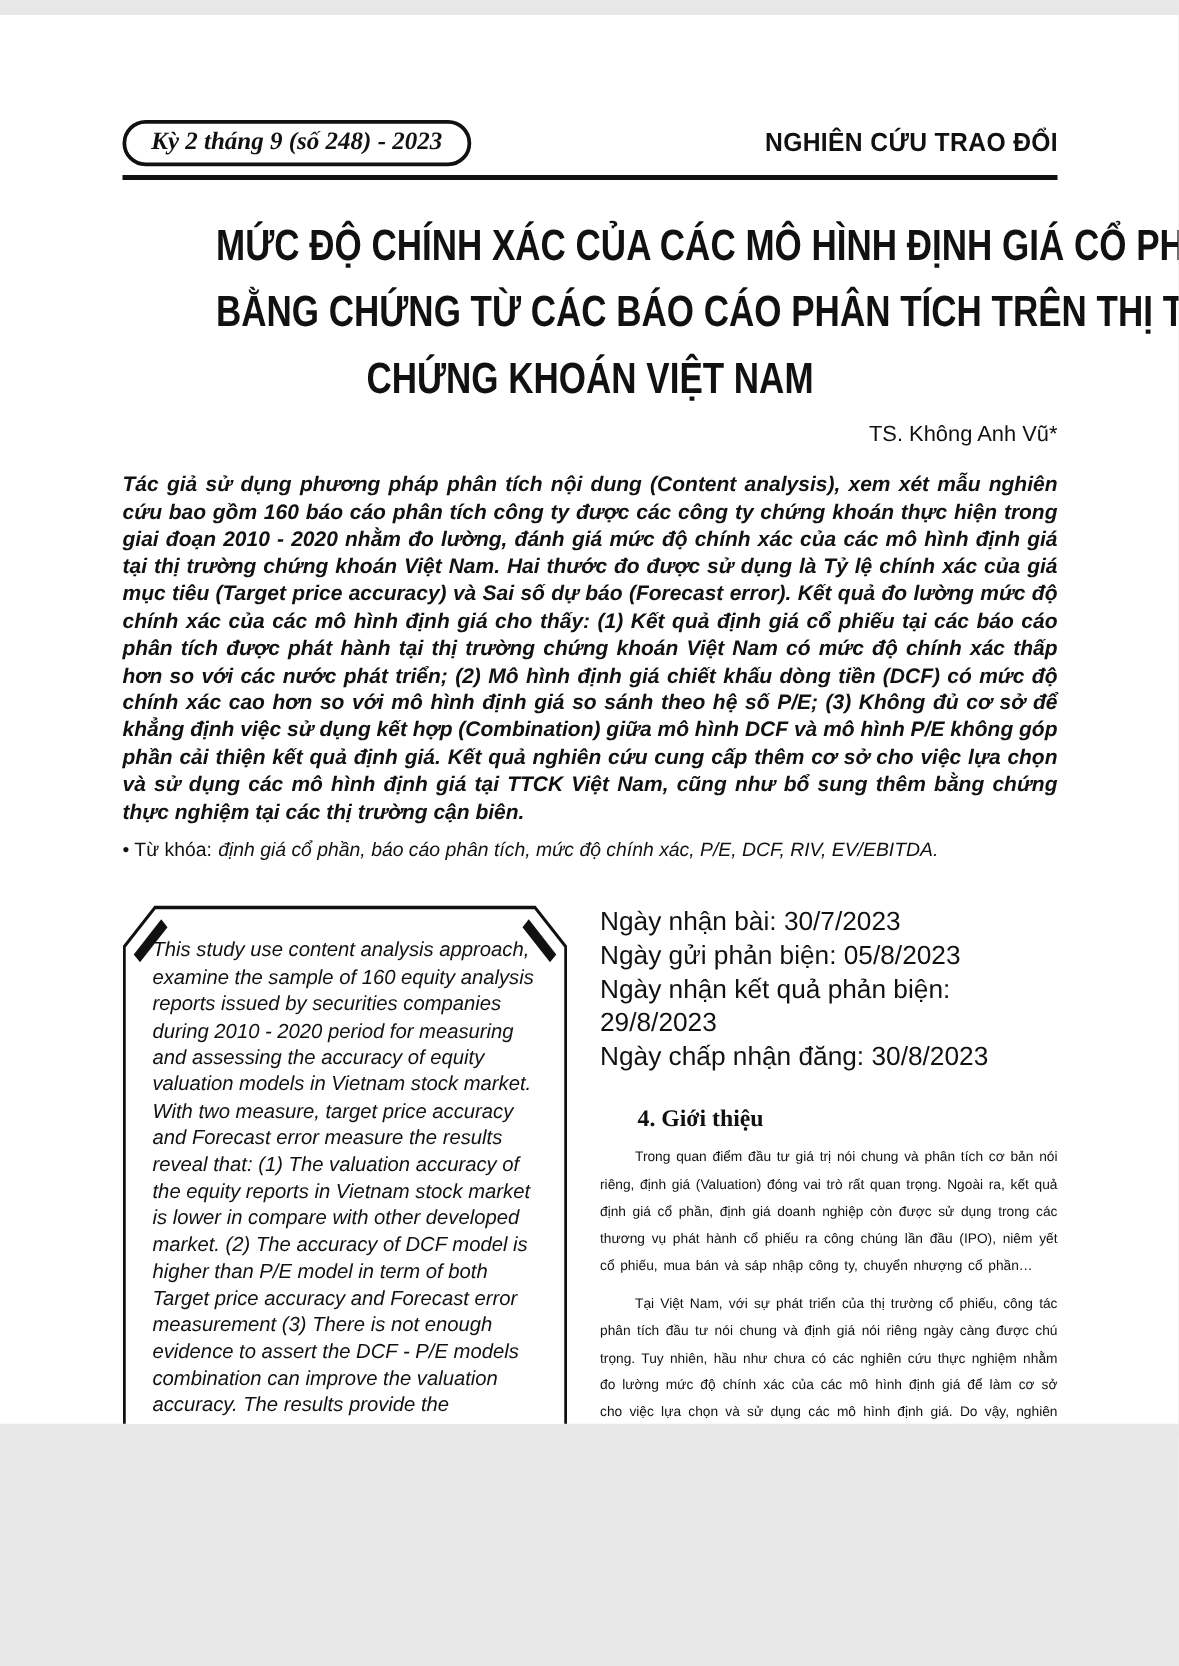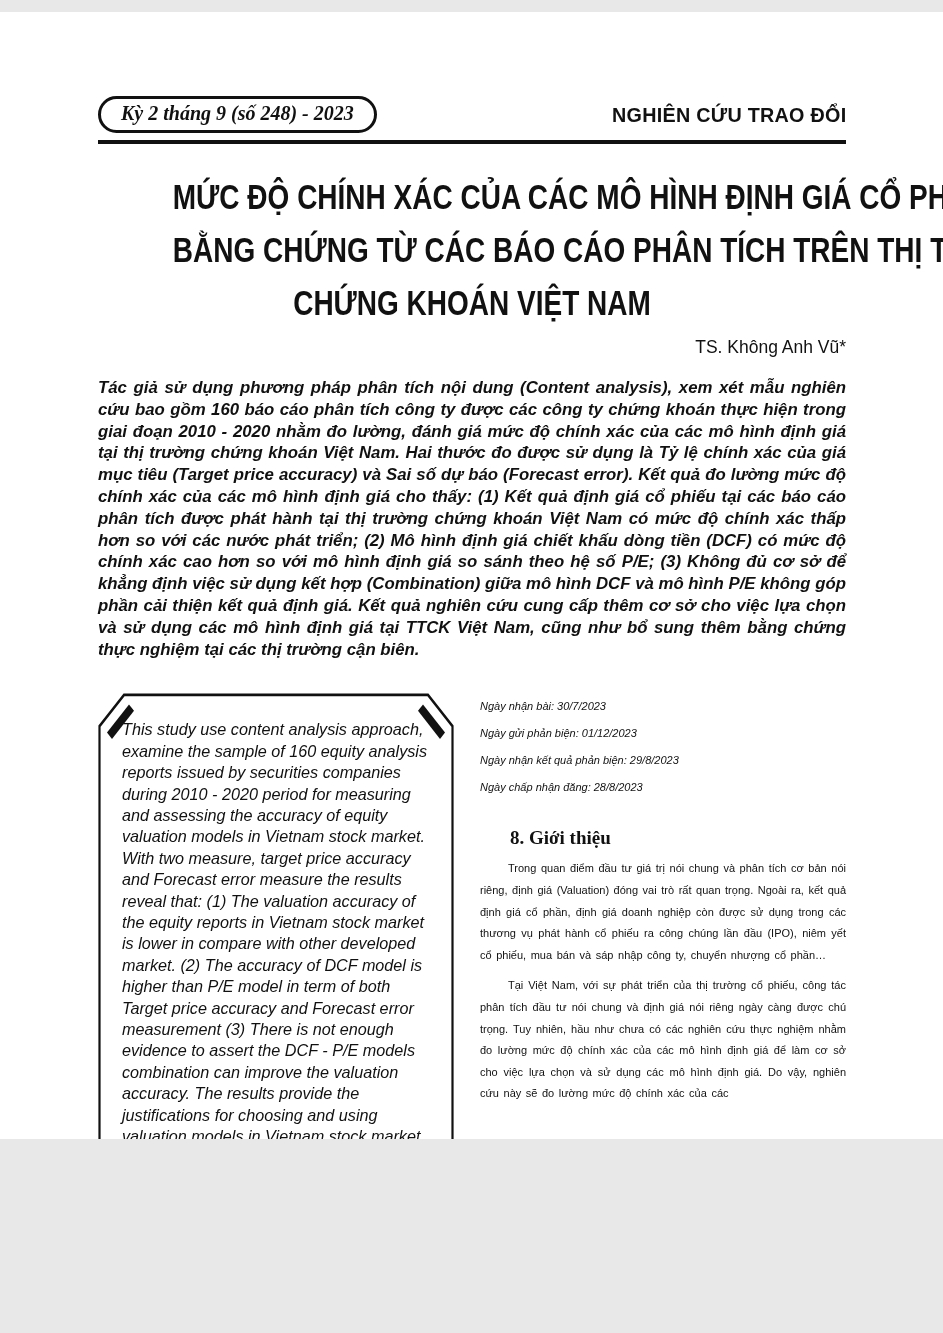--- a/index.html
+++ b/index.html
@@ -67,21 +67,21 @@
     position:relative;
     padding:26px 18px 18px 24px;
     font-style:italic;font-size:16.2px;line-height:21.4px;
   }
   .box-keywords{margin-top:12px;}
   .box-kw-label{font-style:normal;margin-right:4px;}
   .box-jel{margin-top:12px;}
 
   
   .right-col{flex:1 1 auto;min-width:0;}
-  .dates div{font-style:italic;font-size:11px;line-height:27px;}
+  .dates div{font-size:21px;line-height:27px;}
   .intro-heading{
     margin-top:26px;
     font-family:"Liberation Serif",serif;
     font-weight:bold;font-size:19px;
     text-indent:30px;
   }
   .body-para{
     margin-top:9px;
     font-family:Liberation Sans, sans-serif;
     font-size:11px;line-height:21.6px;
@@ -134,20 +134,23 @@
     <div class="title">
       <div class="title-line">MỨC ĐỘ CHÍNH XÁC CỦA CÁC MÔ HÌNH ĐỊNH GIÁ CỔ PHẦN:</div>
       <div class="title-line">BẰNG CHỨNG TỪ CÁC BÁO CÁO PHÂN TÍCH TRÊN THỊ TRƯỜNG</div>
       <div class="title-line">CHỨNG KHOÁN VIỆT NAM</div>
     </div>
 
     <div class="author">TS. Không Anh Vũ*</div>
 
     <div class="abstract-vi">Tác giả sử dụng phương pháp phân tích nội dung (Content analysis), xem xét mẫu nghiên cứu bao gồm 160 báo cáo phân tích công ty được các công ty chứng khoán thực hiện trong giai đoạn 2010 - 2020 nhằm đo lường, đánh giá mức độ chính xác của các mô hình định giá tại thị trường chứng khoán Việt Nam. Hai thước đo được sử dụng là Tỷ lệ chính xác của giá mục tiêu (Target price accuracy) và Sai số dự báo (Forecast error). Kết quả đo lường mức độ chính xác của các mô hình định giá cho thấy: (1) Kết quả định giá cổ phiếu tại các báo cáo phân tích được phát hành tại thị trường chứng khoán Việt Nam có mức độ chính xác thấp hơn so với các nước phát triển; (2) Mô hình định giá chiết khấu dòng tiền (DCF) có mức độ chính xác cao hơn so với mô hình định giá so sánh theo hệ số P/E; (3) Không đủ cơ sở để khẳng định việc sử dụng kết hợp (Combination) giữa mô hình DCF và mô hình P/E không góp phần cải thiện kết quả định giá. Kết quả nghiên cứu cung cấp thêm cơ sở cho việc lựa chọn và sử dụng các mô hình định giá tại TTCK Việt Nam, cũng như bổ sung thêm bằng chứng thực nghiệm tại các thị trường cận biên.</div>
 
+    <div class="keywords-line">
+      <span class="kw-label">• Từ khóa:</span><span class="kw-text">định giá cổ phần, báo cáo phân tích, mức độ chính xác, P/E, DCF, RIV, EV/EBITDA.</span>
+    </div>
 
     <div class="columns">
 
       <div class="abstract-box">
         <svg class="frame" viewBox="0 0 356 490" preserveAspectRatio="none" aria-hidden="true">
           <path d="M26 1.5 L330 1.5 L354.5 26 L354.5 464 L330 488.5 L26 488.5 L1.5 464 L1.5 26 Z" fill="#ffffff" stroke="#111" stroke-width="2.2"></path>
 
           <polygon points="9,31 31,9 36,14 14,36" fill="#111"></polygon>
           <polygon points="325,9 347,31 342,36 320,14" fill="#111"></polygon>
           <polygon points="31,481 9,459 14,454 36,476" fill="#111"></polygon>
@@ -160,26 +163,26 @@
           <div class="box-keywords">
             <span class="box-kw-label">• Key words:</span><span>Valuation models, Analyst's reports, valuation accuracy, P/E, DCF, RIV, EV/EBITDA.</span>
           </div>
           <div class="box-jel">JEL codes: G10, G12</div>
         </div>
       </div>
 
       <div class="right-col">
         <div class="dates">
           <div>Ngày nhận bài: 30/7/2023</div>
-          <div>Ngày gửi phản biện: 01/12/2023</div>
+          <div>Ngày gửi phản biện: 05/8/2023</div>
           <div>Ngày nhận kết quả phản biện: 29/8/2023</div>
-          <div>Ngày chấp nhận đăng: 28/8/2023</div>
+          <div>Ngày chấp nhận đăng: 30/8/2023</div>
         </div>
 
-        <div class="intro-heading">8. Giới thiệu</div>
+        <div class="intro-heading">4. Giới thiệu</div>
         <div class="body-para">Trong quan điểm đầu tư giá trị nói chung và phân tích cơ bản nói riêng, định giá (Valuation) đóng vai trò rất quan trọng. Ngoài ra, kết quả định giá cổ phần, định giá doanh nghiệp còn được sử dụng trong các thương vụ phát hành cổ phiếu ra công chúng lần đầu (IPO), niêm yết cổ phiếu, mua bán và sáp nhập công ty, chuyển nhượng cổ phần…</div>
         <div class="body-para">Tại Việt Nam, với sự phát triển của thị trường cổ phiếu, công tác phân tích đầu tư nói chung và định giá nói riêng ngày càng được chú trọng. Tuy nhiên, hầu như chưa có các nghiên cứu thực nghiệm nhằm đo lường mức độ chính xác của các mô hình định giá để làm cơ sở cho việc lựa chọn và sử dụng các mô hình định giá. Do vậy, nghiên cứu này sẽ đo lường mức độ chính xác của các</div>
       </div>
     </div>
   </div>
 
   <hr class="footnote-rule">
   <div class="footnote">* Trường Đại học Ngân hàng TP. Hồ Chí Minh</div>
 
   <div class="footer">

